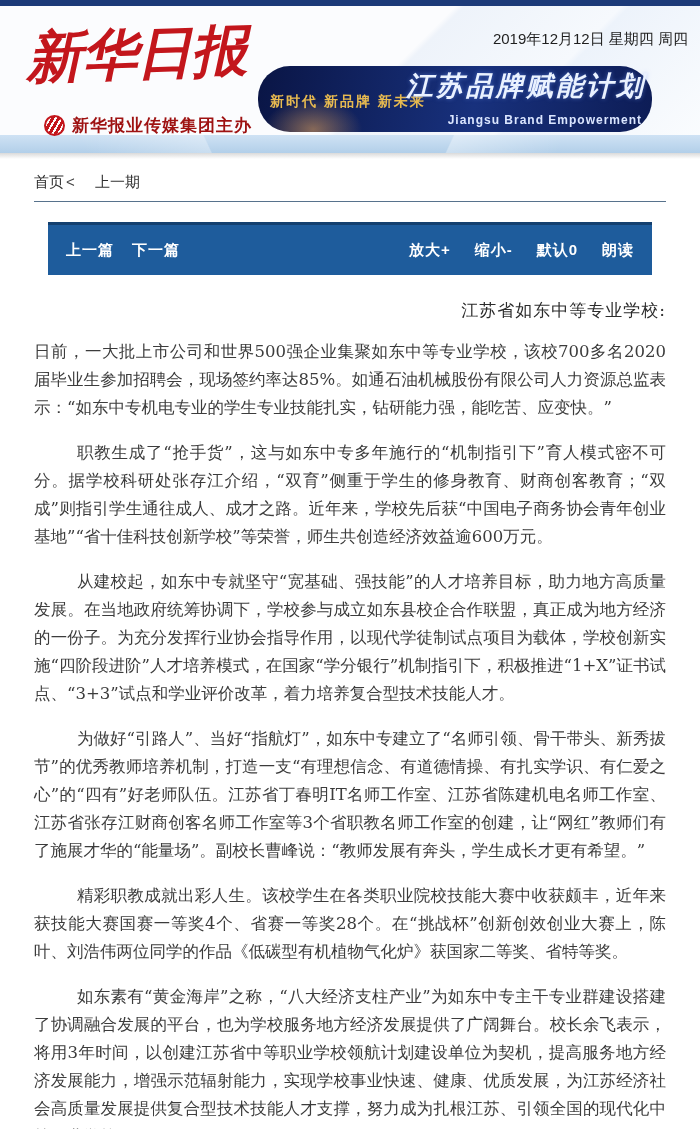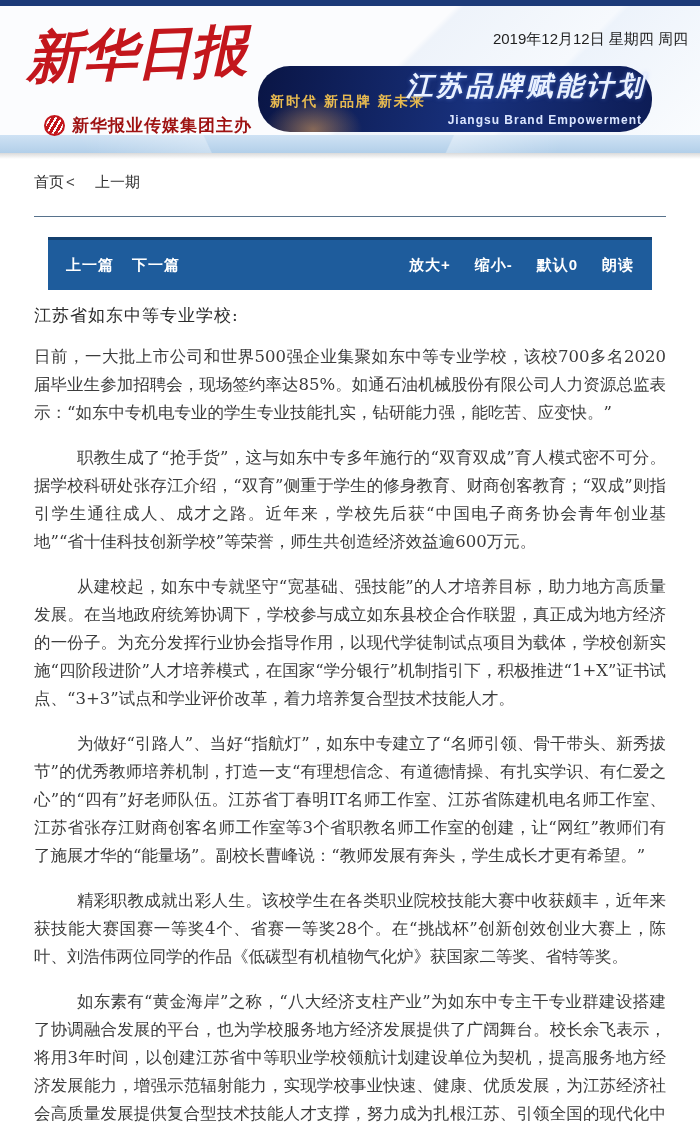--- a/index.html
+++ b/index.html
@@ -61,37 +61,37 @@
     height:18px;
     background:
       linear-gradient(115deg,transparent 64%,rgba(255,255,255,.35) 64.2%,transparent 80%),
       linear-gradient(245deg,transparent 70%,rgba(255,255,255,.3) 70.2%,transparent 88%),
       linear-gradient(180deg,#cfe2f4,#b2cfe9);
   }
   .bandshadow{height:6px;background:linear-gradient(180deg,#c6c6c6,#ffffff);opacity:.65;}
   
   .content{padding:0 34px;}
   .breadcrumb-row{
-    margin-top:14px;padding-bottom:24px;border-bottom:1px solid #57728c;
+    margin-top:14px;padding-bottom:9px;border-bottom:1px solid #57728c;
     font-size:15px;color:#2f2f2f;
   }
   .breadcrumb-row .crumb{cursor:pointer;}
   .crumb-sep{margin:0 2px;color:#444;}
   .crumb-gap{display:inline-block;width:14px;}
   .toolbar{
     margin:20px 14px 0 14px;height:34px;background:#1e5c9c;border-top:3px solid #14406f;
     display:flex;align-items:center;justify-content:space-between;padding:8px 18px;
   }
   .toolbar .tbtn{
     color:#ffffff;font-size:15px;font-weight:bold;letter-spacing:1px;cursor:pointer;white-space:nowrap;
   }
   .tb-left{display:flex;gap:18px;}
   .tb-right{display:flex;gap:24px;}
   .kicker{
-    text-align:left;margin-top:14px;font-size:17px;color:#2b2b2b;
+    text-align:right;margin-top:24px;font-size:17px;color:#2b2b2b;
     font-family:"DejaVu Serif","Liberation Serif",serif;letter-spacing:1px;
   }
   .article-title{
     text-align:center;margin-top:9px;font-size:29px;font-weight:bold;color:#141414;
     font-family:"DejaVu Serif","Liberation Serif",serif;letter-spacing:1px;
   }
   .article{margin-top:6px;}
   .article p{
     font-family:"DejaVu Serif","Liberation Serif",serif;
     font-size:16.5px;line-height:28px;color:#3c3c3c;
@@ -139,20 +139,20 @@
       <span class="tbtn">缩小-</span>
       <span class="tbtn">默认0</span>
       <span class="tbtn">朗读</span>
     </div>
   </div>
 
   <div class="kicker">江苏省如东中等专业学校:</div>
 
   <div class="article">
     <p class="no-indent">日前，一大批上市公司和世界500强企业集聚如东中等专业学校，该校700多名2020届毕业生参加招聘会，现场签约率达85%。如通石油机械股份有限公司人力资源总监表示：“如东中专机电专业的学生专业技能扎实，钻研能力强，能吃苦、应变快。”</p>
-    <p>职教生成了“抢手货”，这与如东中专多年施行的“双育双成”育人模式密不可分。据学校科研处张存江介绍，“双育”侧重于学生的修身教育、财商创客教育；“双成”则指引学生通往成人、成才之路。近年来，学校先后获“中国电子商务协会青年创业基地”“省十佳科技创新学校”等荣誉，师生共创造经济效益逾600万元。</p>
+    <p>职教生成了“抢手货”，这与如东中专多年施行的“机制指引下”育人模式密不可分。据学校科研处张存江介绍，“双育”侧重于学生的修身教育、财商创客教育；“双成”则指引学生通往成人、成才之路。近年来，学校先后获“中国电子商务协会青年创业基地”“省十佳科技创新学校”等荣誉，师生共创造经济效益逾600万元。</p>
     <p>从建校起，如东中专就坚守“宽基础、强技能”的人才培养目标，助力地方高质量发展。在当地政府统筹协调下，学校参与成立如东县校企合作联盟，真正成为地方经济的一份子。为充分发挥行业协会指导作用，以现代学徒制试点项目为载体，学校创新实施“四阶段进阶”人才培养模式，在国家“学分银行”机制指引下，积极推进“1+X”证书试点、“3+3”试点和学业评价改革，着力培养复合型技术技能人才。</p>
     <p>为做好“引路人”、当好“指航灯”，如东中专建立了“名师引领、骨干带头、新秀拔节”的优秀教师培养机制，打造一支“有理想信念、有道德情操、有扎实学识、有仁爱之心”的“四有”好老师队伍。江苏省丁春明IT名师工作室、江苏省陈建机电名师工作室、江苏省张存江财商创客名师工作室等3个省职教名师工作室的创建，让“网红”教师们有了施展才华的“能量场”。副校长曹峰说：“教师发展有奔头，学生成长才更有希望。”</p>
     <p>精彩职教成就出彩人生。该校学生在各类职业院校技能大赛中收获颇丰，近年来获技能大赛国赛一等奖4个、省赛一等奖28个。在“挑战杯”创新创效创业大赛上，陈叶、刘浩伟两位同学的作品《低碳型有机植物气化炉》获国家二等奖、省特等奖。</p>
     <p><span>如东素有“黄金海岸”之称，“八大经济支柱产业”为如东中专主干专业群建设搭建了协调融合发展的平台，也为学校服务地方经济发展提供了广阔舞台。校长余飞表示，将用3年时间，以创建江苏省中等职业学校领航计划建设单位为契机，提高服务地方经济发展能力，增强示范辐射能力，实现学校事业快速、健康、优质发展，为江苏经济社会高质量发展提供复合型技术技能人才支撑，努力成为扎根江苏、引领全国的现代化中等职业学校。</span></p>
   </div>
 
 </div>
 
 </body></html>

